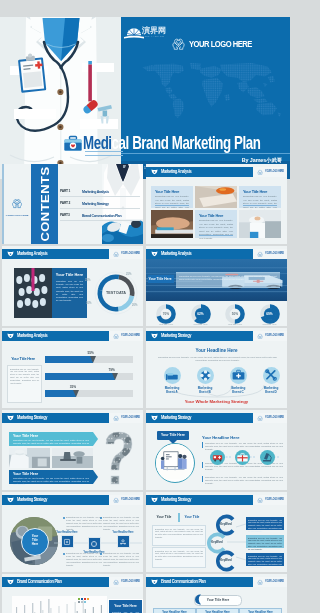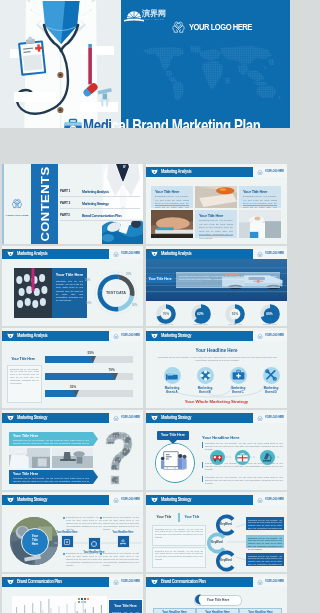--- a/index.html
+++ b/index.html
@@ -1,21 +1,21 @@
 <!DOCTYPE html>
 <html><head>
 <meta charset="utf-8">
 <style>
   html,body{margin:0;padding:0;}
   body{width:290px;height:613px;background:#d7dbdc;font-family:"Liberation Sans",sans-serif;overflow:hidden;}
   #page{position:relative;width:290px;height:613px;background:#d7dbdc;}
   .slide{position:absolute;overflow:hidden;background:#eef3f4;}
 
   
-  #cover{left:0;top:0;width:290px;height:128px;background:#eef2f3;}
+  #cover{left:0;top:17px;width:290px;height:162px;background:#eef2f3;}
   .cov-left{position:absolute;left:0;top:0;width:121px;height:162px;background:#e9eef0;}
   .cov-right{position:absolute;left:121px;top:0;width:169px;height:162px;background:#0c6cad;}
 
   .wm{position:absolute;left:124px;top:9px;width:46px;height:14px;}
   .wm-txt{position:absolute;left:18px;top:-1px;font-size:8px;color:#e0edf7;font-weight:bold;letter-spacing:0px;}
   .wm-sub{position:absolute;left:18px;top:8.5px;font-size:2.2px;color:#8cb8da;letter-spacing:.6px;}
 
   .logo-row{position:absolute;left:171px;top:19px;display:flex;align-items:center;gap:3px;}
   .logo-txt{font-size:9.5px;font-weight:bold;color:#fff;letter-spacing:-.6px;transform:scaleX(.8);transform-origin:left center;white-space:nowrap;}
 

